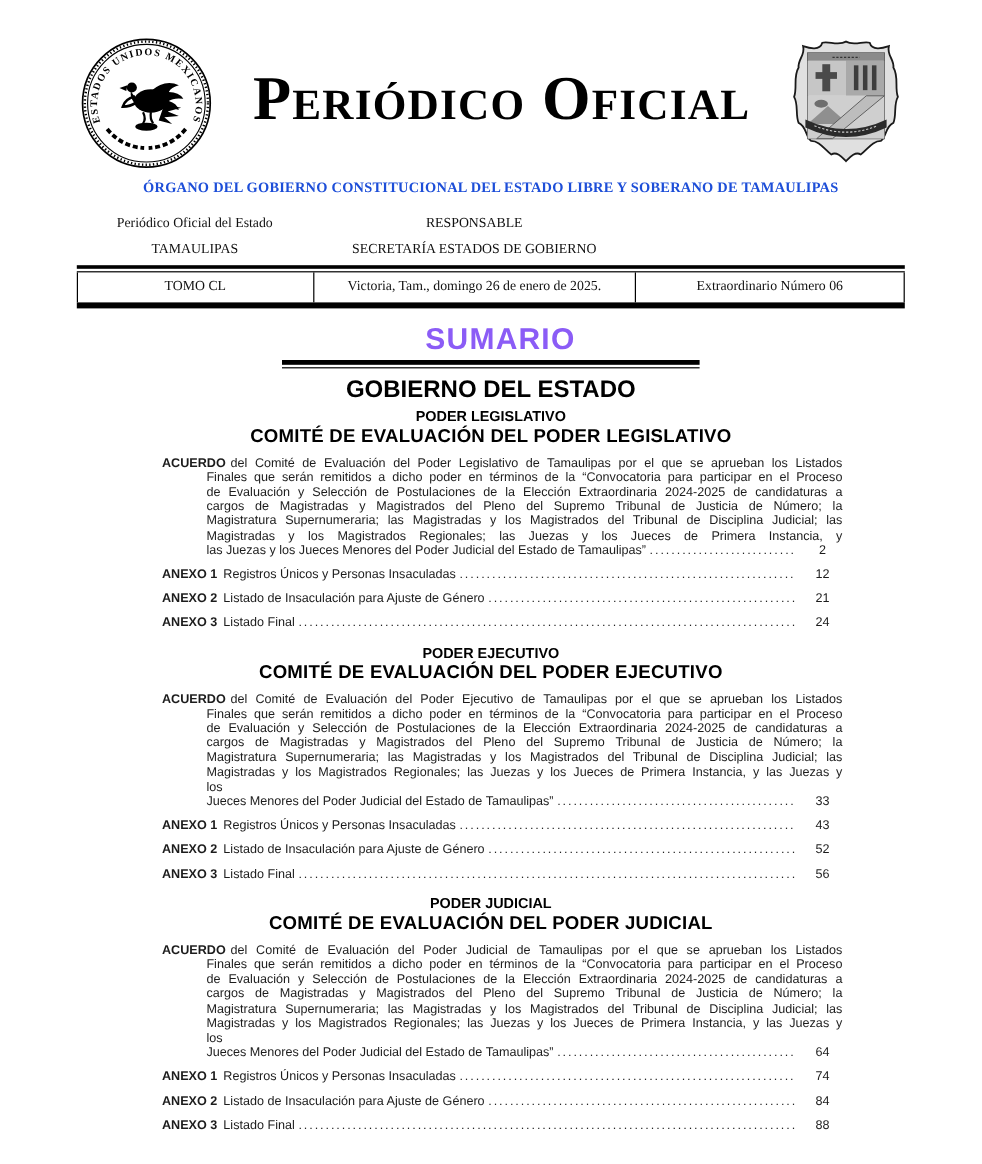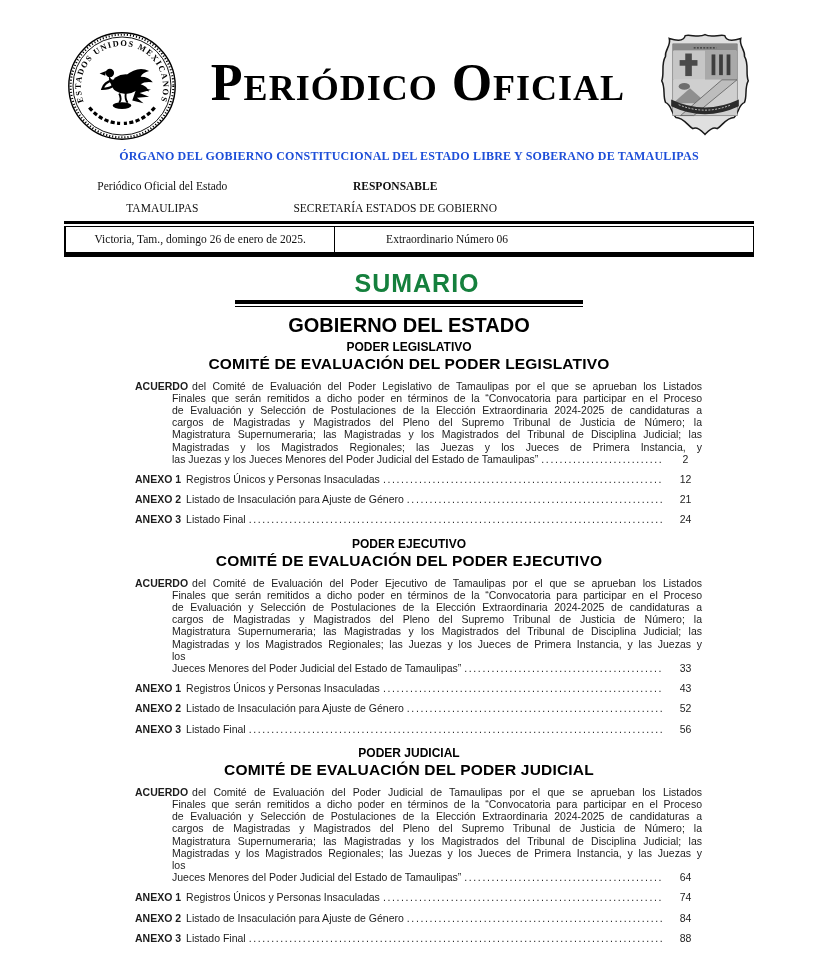--- a/index.html
+++ b/index.html
@@ -24,30 +24,30 @@
     font-weight:bold; font-size:12px; letter-spacing:0.2px; color:#1d4ed8;
   }
   
   .info-table { margin:5px 64px 0 64px; font-family:"Liberation Serif","DejaVu Serif",serif; }
   .info-row1 { display:flex; align-items:flex-start; padding:4px 0 5px 0; }
   .info-row1 .col { text-align:center; font-size:11.5px; line-height:15px; }
   .c1 { width:28.5%; } .c2 { width:39%; } .c3 { width:32.5%; }
   .info-row1 .c1, .info-row1 .c2 { padding-top:6px; }
   .info-row1 .c3 { font-size:11px; line-height:14px; }
   .row-gap { margin-top:7px; }
-  .bold { font-weight:bold; }
+  .bold { font-weight:normal; }
   .bar-mid { border-top:3.5px solid #000; border-bottom:1px solid #000; height:2px; }
   .info-row2 { display:flex; border-left:1px solid #000; border-right:1px solid #000; }
   .info-row2 .cell { text-align:center; font-size:11.5px; padding:6px 0 7px 0; }
   .info-row2 .c2 { border-left:1px solid #000; border-right:1px solid #000; }
   .bar-heavy { height:4.5px; background:#000; }
   
   .sumario-title {
     margin-top:13px; text-align:center; font-weight:bold;
-    font-size:25px; letter-spacing:1px; line-height:27px; color:#15803d;padding-left:16px;
+    font-size:25px; letter-spacing:1px; line-height:27px; color:#8b5cf6;padding-left:16px;
   }
   .sumario-rule {
     width:348px; margin:3px auto 5px auto; height:2px;
     border-top:4px solid #000; border-bottom:1.5px solid #000;
   }
   .gov-heading { text-align:center; font-weight:bold; font-size:20px; line-height:26px; margin-top:3px; color:#000; }
   .power-heading { text-align:center; font-weight:bold; font-size:12px; line-height:14px; margin-top:2px; color:#000; }
   .committee-heading { text-align:center; font-weight:bold; font-size:15.5px; line-height:19px; letter-spacing:0.2px; color:#000; }
   .section { margin-top:1px; }
   .section + .section { margin-top:11px; }
@@ -135,20 +135,21 @@
         <div>Periódico Oficial del Estado</div>
         <div class="row-gap">TAMAULIPAS</div>
       </div>
       <div class="col c2">
         <div class="bold">RESPONSABLE</div>
         <div class="row-gap">SECRETARÍA ESTADOS DE GOBIERNO</div>
       </div>
     </div>
     <div class="bar-mid"></div>
     <div class="info-row2">
+      <div class="cell c1">TOMO CL</div>
       <div class="cell c2">Victoria, Tam., domingo 26 de enero de 2025.</div>
       <div class="cell c3">Extraordinario Número 06</div>
     </div>
     <div class="bar-heavy"></div>
   </div>
 
   <div class="sumario-title">SUMARIO</div>
   <div class="sumario-rule"></div>
   <div class="gov-heading">GOBIERNO DEL ESTADO</div>
 

